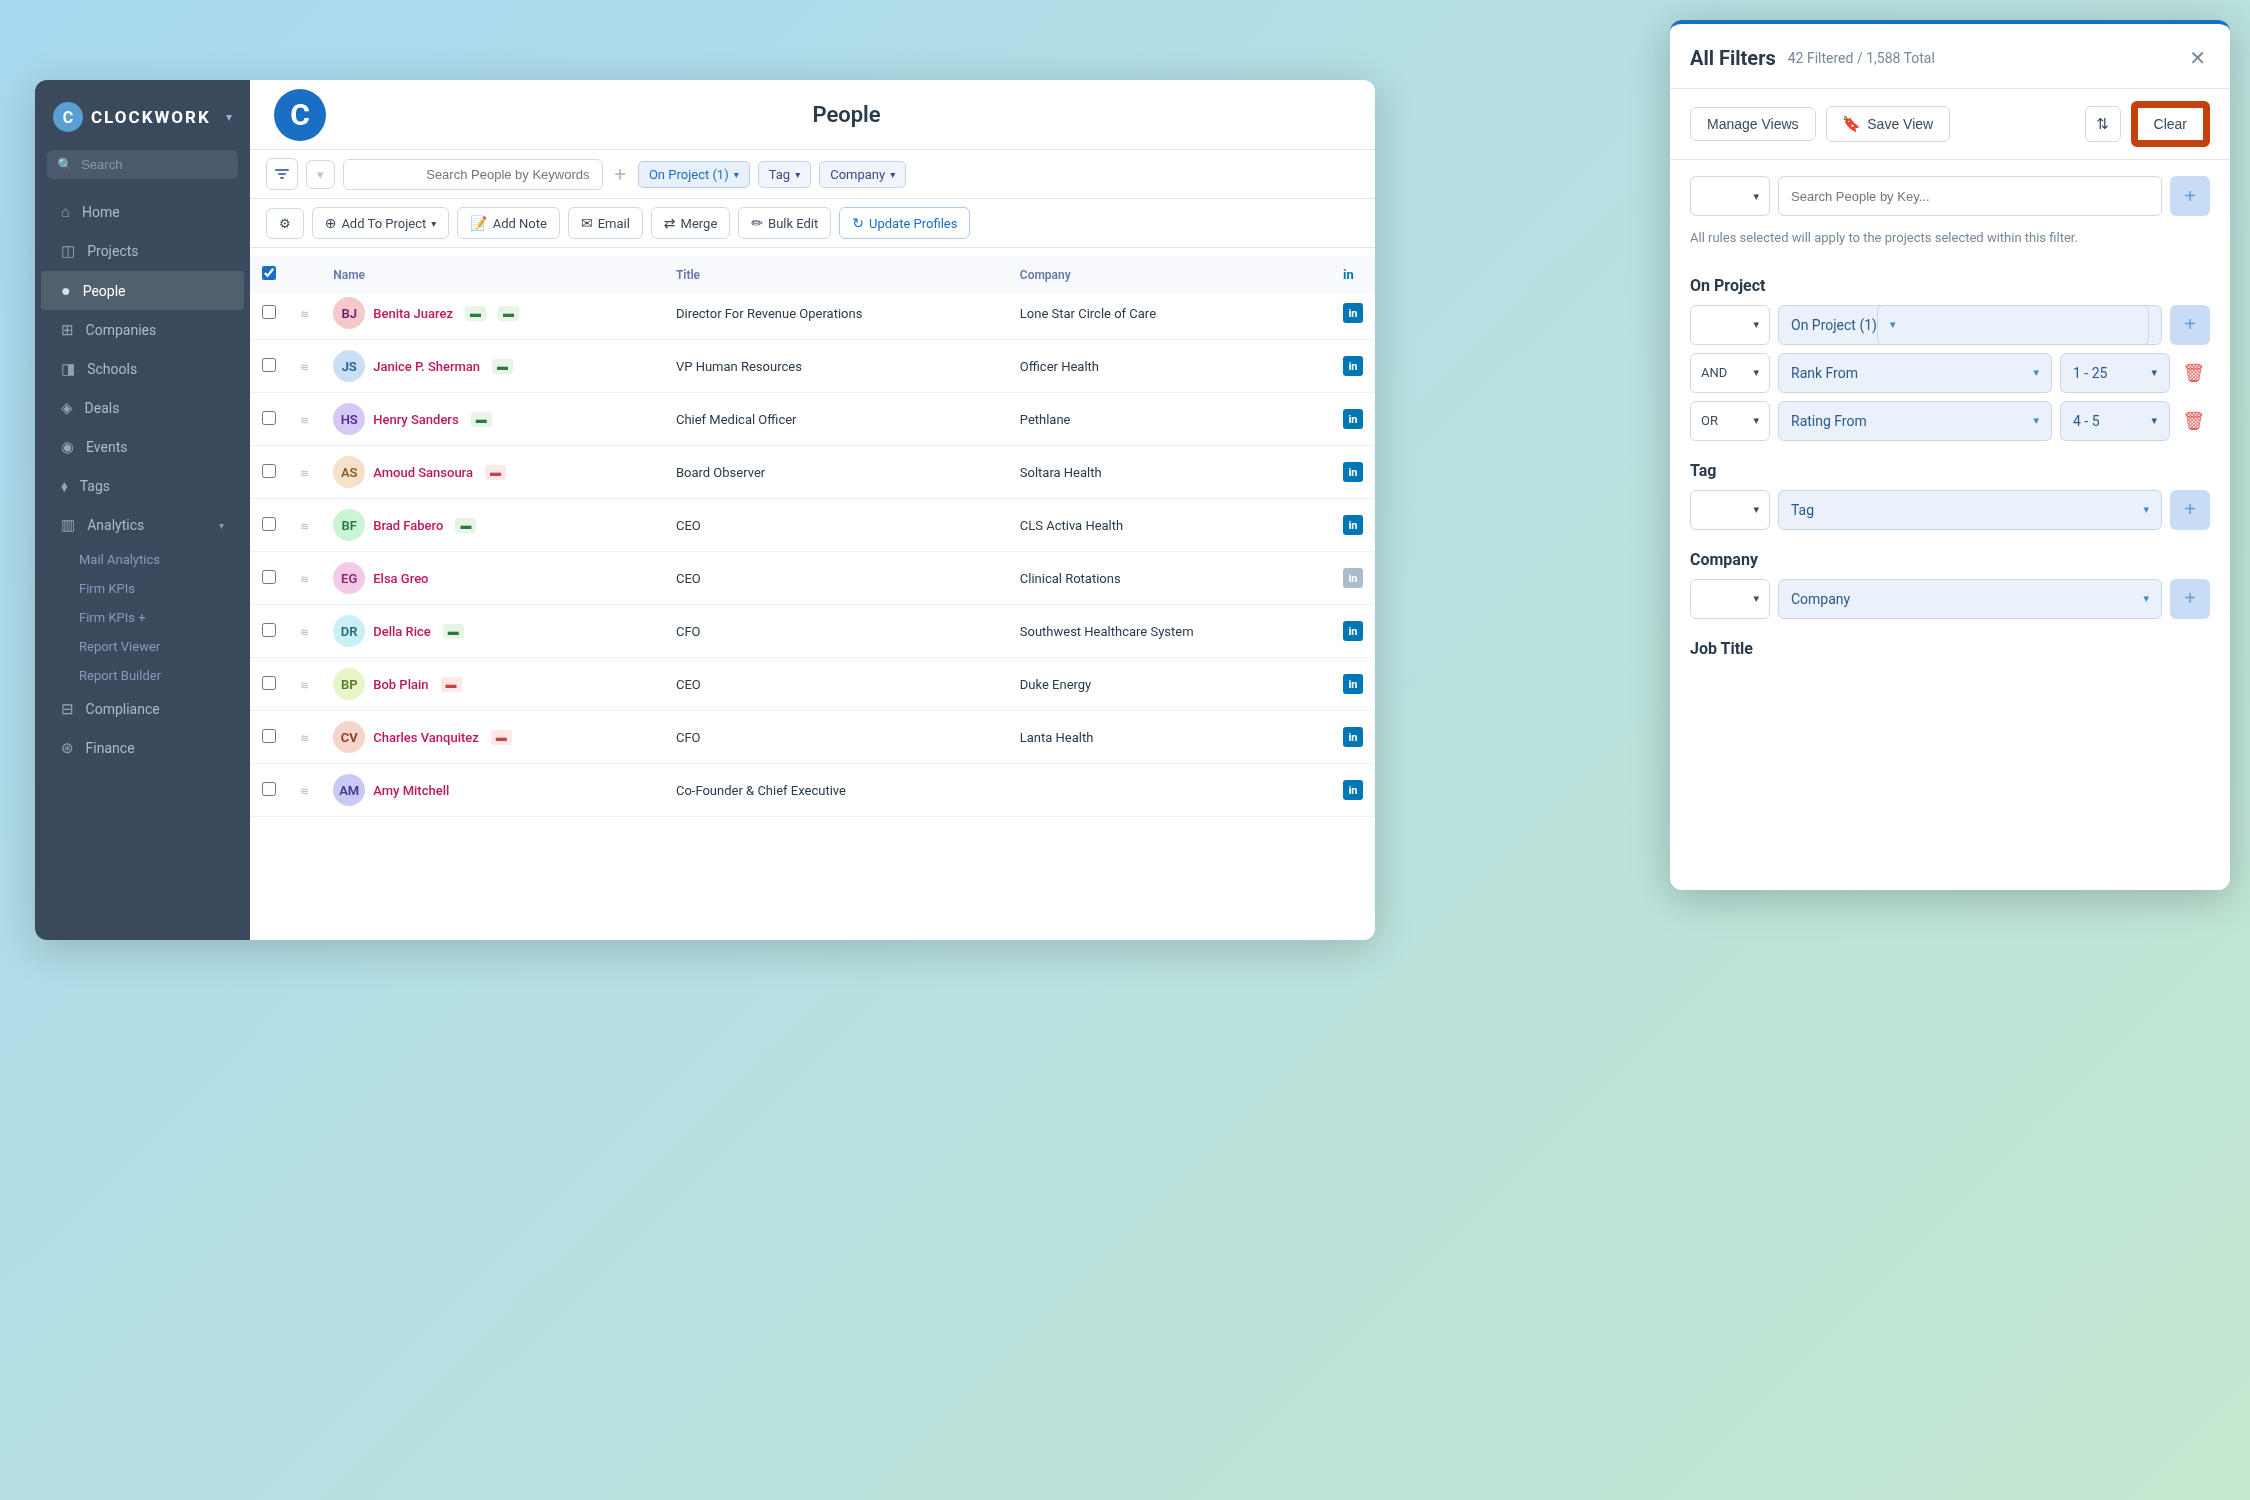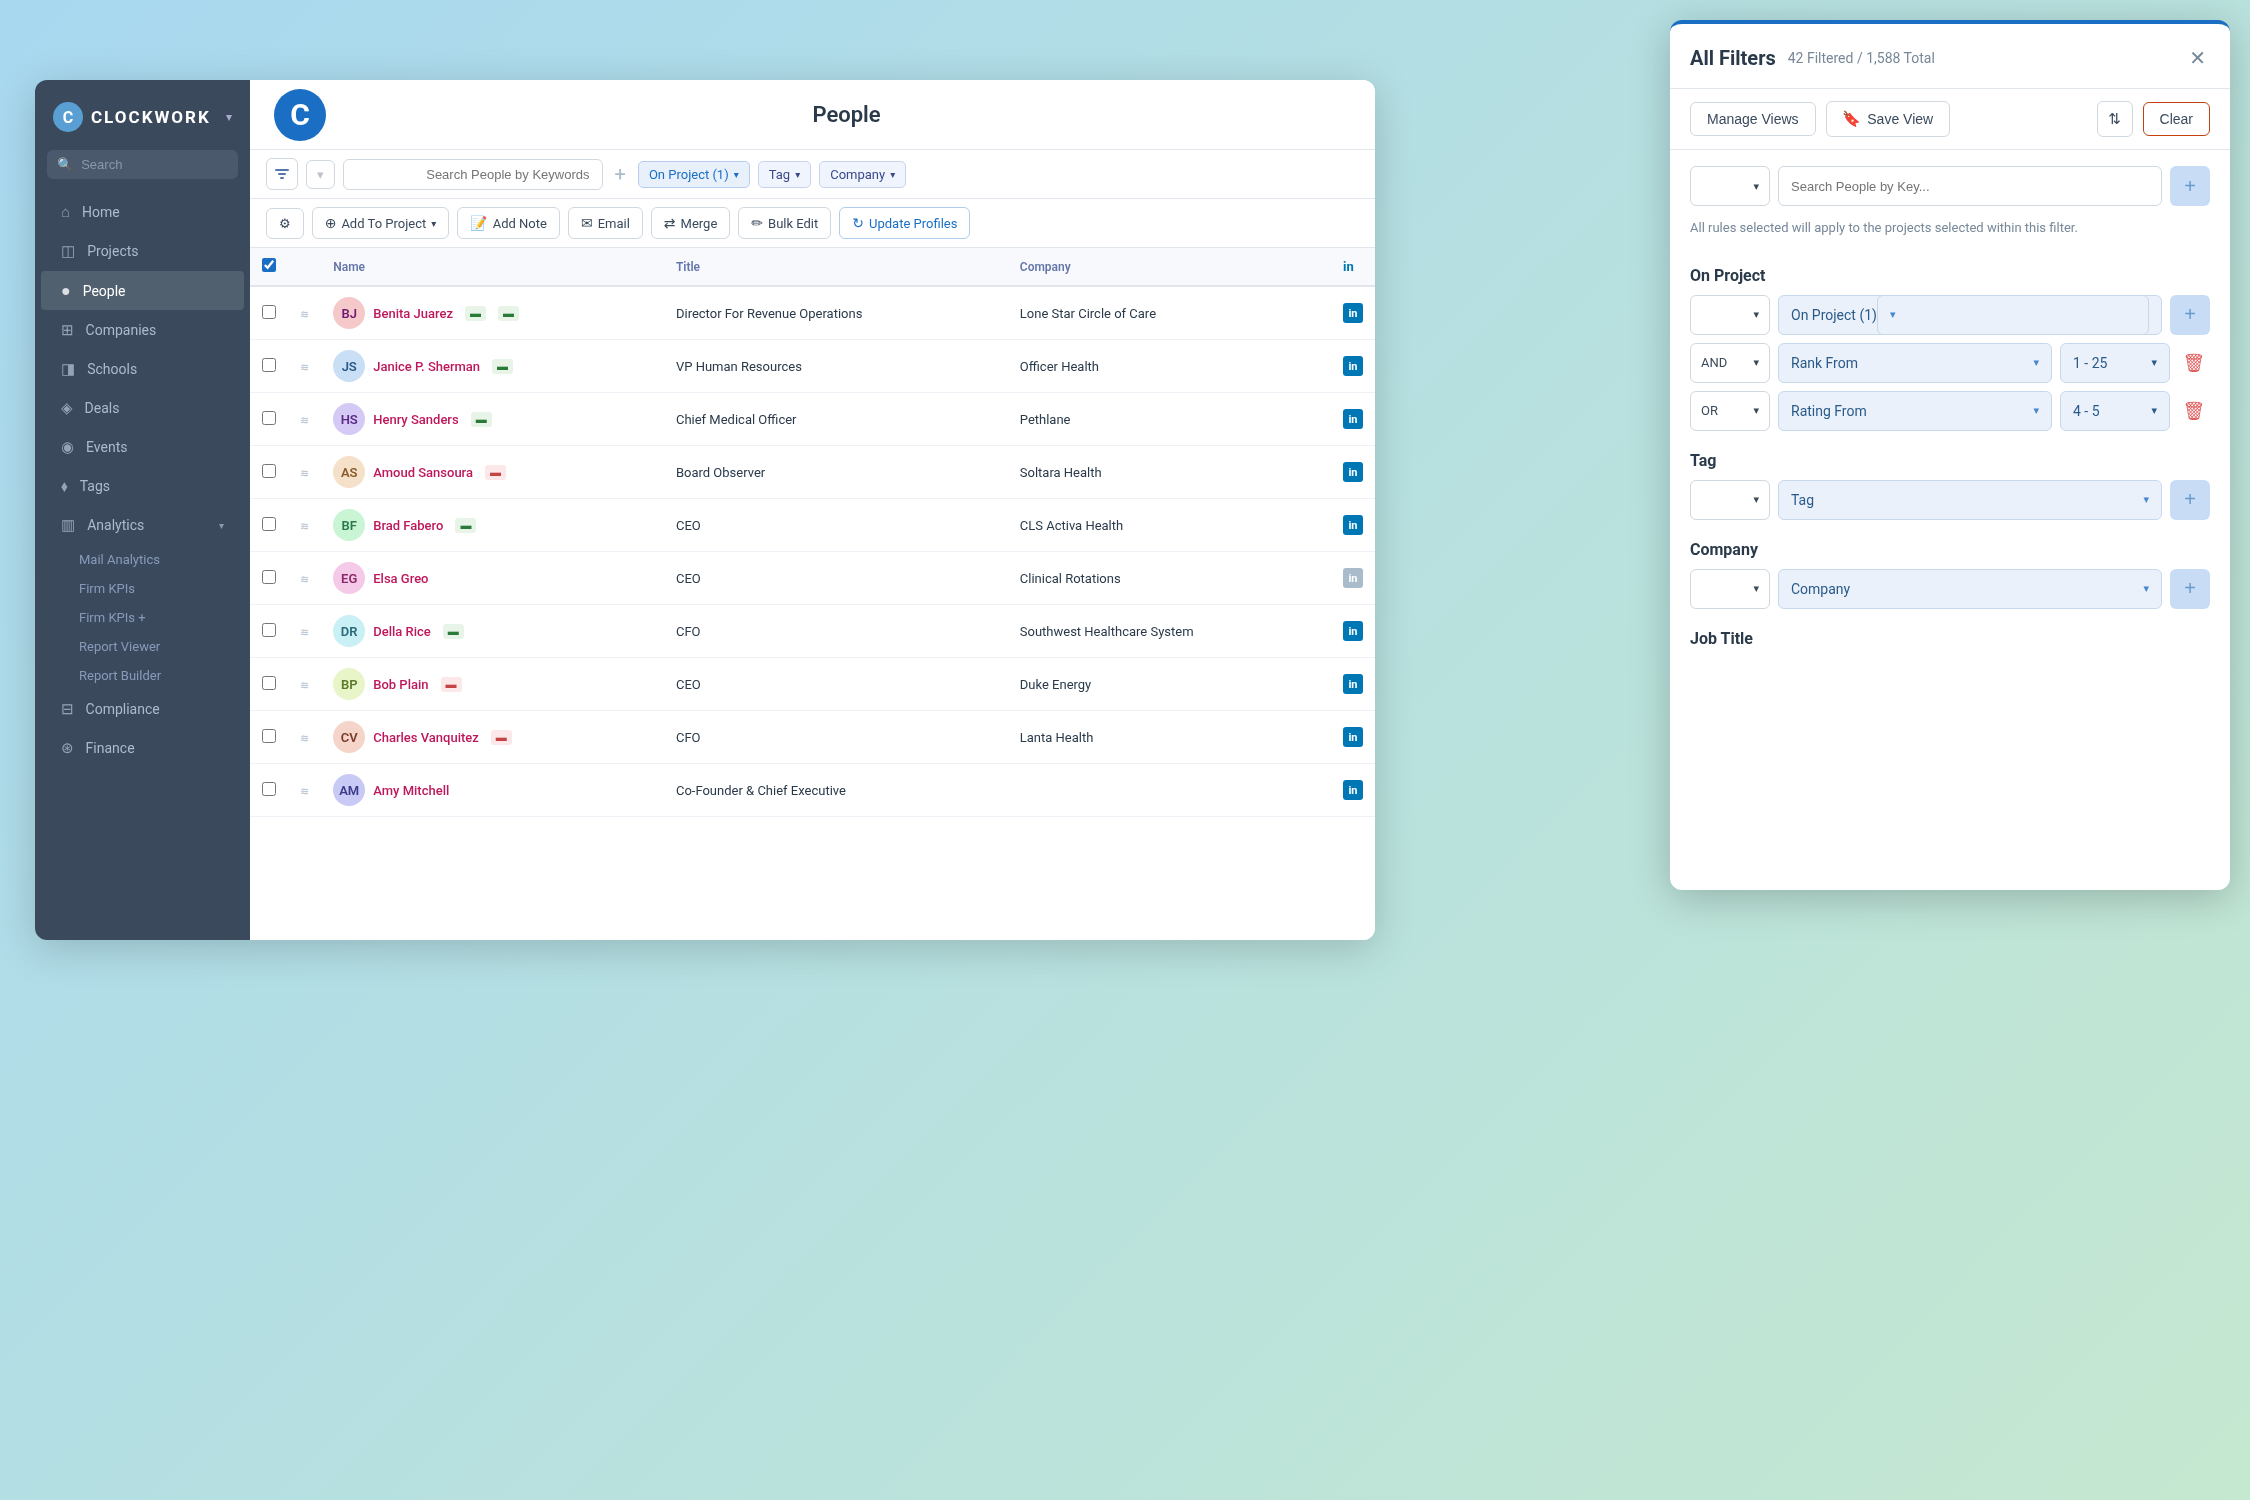--- a/index.html
+++ b/index.html
@@ -243,21 +243,21 @@
     }
     table { width: 100%; border-collapse: collapse; }
     thead th {
       padding: 10px 12px;
       background: #f7f9fc;
       border-bottom: 2px solid #e0e6ec;
       text-align: left;
       font-size: 12px;
       font-weight: 600;
       color: #6677aa;
-      position: sticky; top: 0;
+      position: sticky; top: 8px;
     }
     tbody tr { border-bottom: 1px solid #eef2f6; }
     tbody td { padding: 10px 12px; font-size: 13px; color: #2a3a4a; vertical-align: middle; }
     .person-row {
       display: flex; align-items: center; gap: 8px;
     }
     .avatar {
       width: 32px; height: 32px;
       border-radius: 50%;
       background: #c0d0e0;
@@ -361,21 +361,21 @@
       width: 36px; height: 36px;
       border: 1px solid #d0d8e0;
       border-radius: 6px;
       display: flex; align-items: center; justify-content: center;
       margin-left: auto;
       cursor: pointer; background: white;
       font-size: 15px; color: #3a4a5c;
     }
     .clear-btn {
       padding: 8px 16px;
-      border: 1px solid #c2410c;
+      border: 7px solid #c2410c;
       border-radius: 6px;
       background: white;
       font-size: 14px;
       color: #3a4a5c;
       cursor: pointer;
       font-weight: 500;
     }
 
     .filter-panel-body {
       flex: 1;

